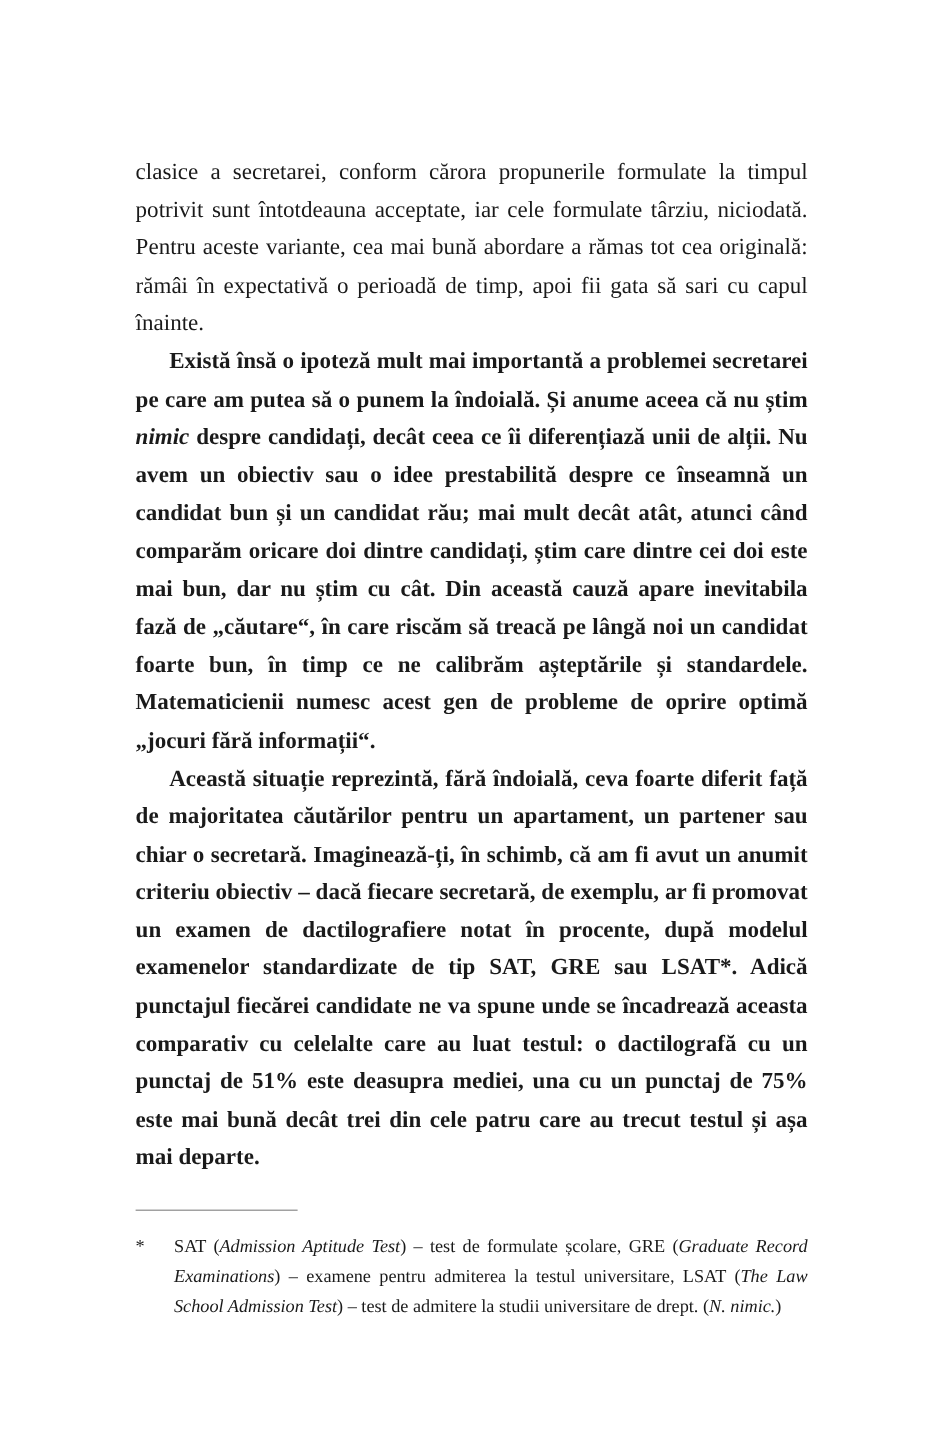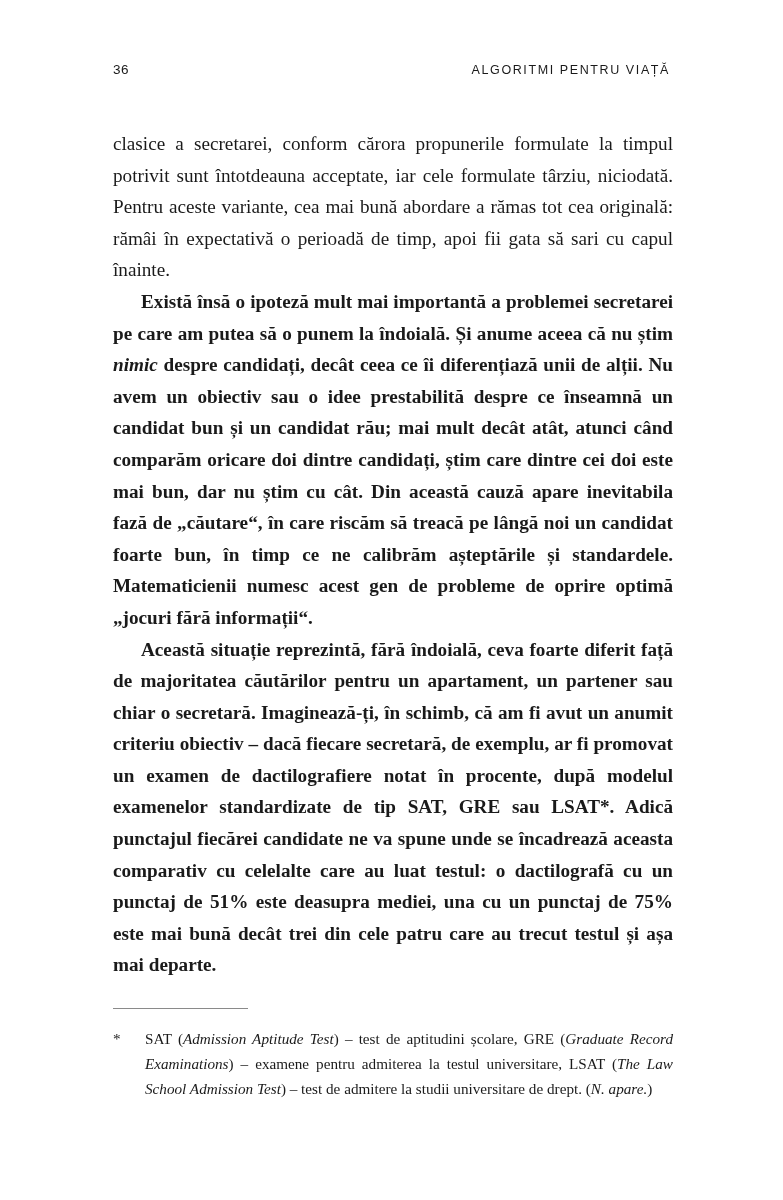--- a/index.html
+++ b/index.html
@@ -86,37 +86,33 @@
   }
   em {
     font-style: italic;
   }
 </style>
 </head>
 <body>
 
 <div class="page">
 
-  <div class="header">
-    <span class="folio">36</span>
-    <span class="running-title">ALGORITMI PENTRU VIAȚĂ</span>
-  </div>
 
   <div class="body-block">
 
     <p class="para">clasice a secretarei, conform cărora propunerile formulate la timpul potrivit sunt întotdeauna acceptate, iar cele formulate târziu, niciodată. Pentru aceste variante, cea mai bună abordare a rămas tot cea originală: rămâi în expectativă o perioadă de timp, apoi fii gata să sari cu capul înainte.</p>
 
     <p class="para indent"><span>Există însă o ipoteză mult mai importantă a problemei secretarei pe care am putea să o punem la îndoială. Și anume aceea că nu știm <em>nimic</em> despre candidați, decât ceea ce îi diferențiază unii de alții. Nu avem un obiectiv sau o idee prestabilită despre ce înseamnă un candidat bun și un candidat rău; mai mult decât atât, atunci când comparăm oricare doi dintre candidați, știm care dintre cei doi este mai bun, dar nu știm cu cât. Din această cauză apare inevitabila fază de „căutare“, în care riscăm să treacă pe lângă noi un candidat foarte bun, în timp ce ne calibrăm așteptările și standardele. Matematicienii numesc acest gen de probleme de oprire optimă „jocuri fără informații“.</span></p>
 
     <p class="para indent">Această situație reprezintă, fără îndoială, ceva foarte diferit față de majoritatea căutărilor pentru un apartament, un partener sau chiar o secretară. Imaginează-ți, în schimb, că am fi avut un anumit criteriu obiectiv – dacă fiecare secretară, de exemplu, ar fi promovat un examen de dactilografiere notat în procente, după modelul examenelor standardizate de tip SAT, GRE sau LSAT*. Adică punctajul fiecărei candidate ne va spune unde se încadrează aceasta comparativ cu celelalte care au luat testul: o dactilografă cu un punctaj de 51% este deasupra mediei, una cu un punctaj de 75% este mai bună decât trei din cele patru care au trecut testul și așa mai departe.</p>
 
   </div>
 
   <div class="footnote-rule"></div>
 
   <div class="footnote">
     <div class="footnote-row">
       <span class="footnote-mark">*</span>
-      <span class="footnote-text"><span>SAT (</span><em>Admission Aptitude Test</em><span>) – test de aptitudini școlare, GRE (</span><em>Graduate Record Examinations</em><span>) – examene pentru admiterea la testul universitare, LSAT (</span><em>The Law School Admission Test</em><span>) – test de admitere la studii universitare de drept. (</span><em>N. apare.</em><span>)</span></span>
+      <span class="footnote-text"><span>SAT (</span><em>Admission Aptitude Test</em><span>) – test de formulate școlare, GRE (</span><em>Graduate Record Examinations</em><span>) – examene pentru admiterea la testul universitare, LSAT (</span><em>The Law School Admission Test</em><span>) – test de admitere la studii universitare de drept. (</span><em>N. nimic.</em><span>)</span></span>
     </div>
   </div>
 
 </div>
 
 </body></html>

